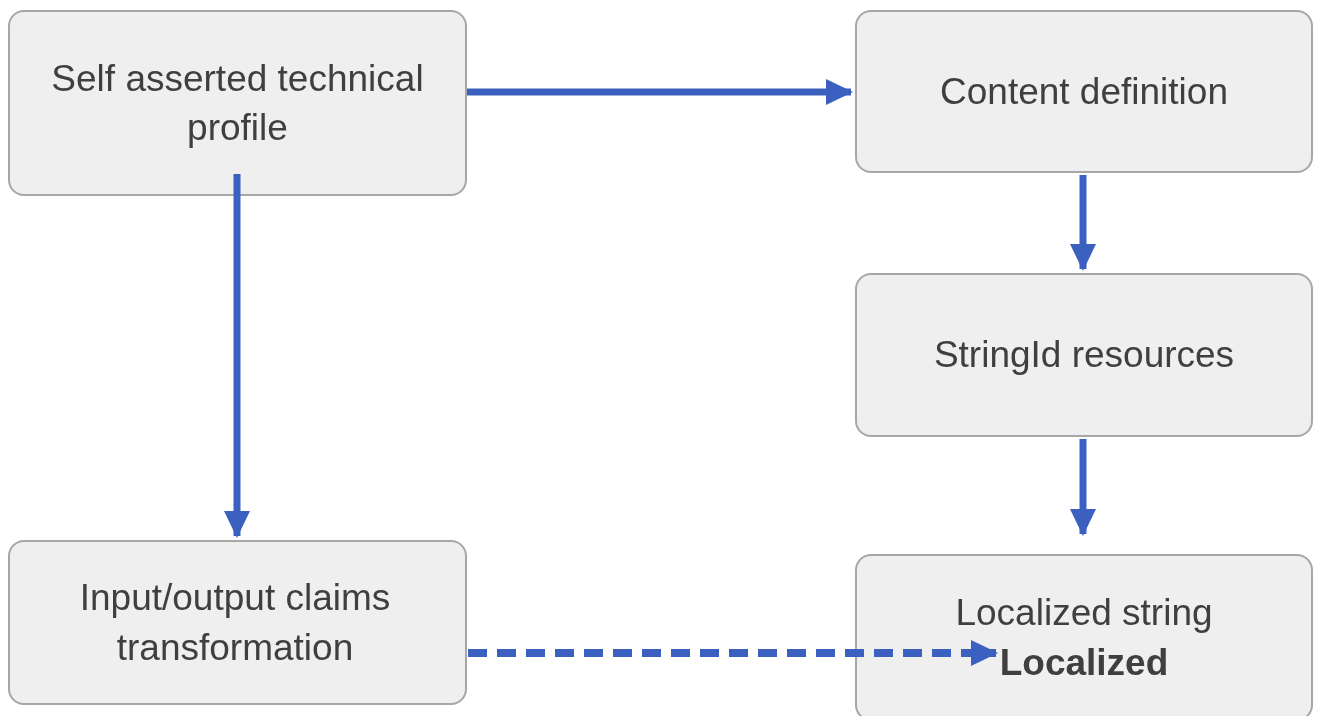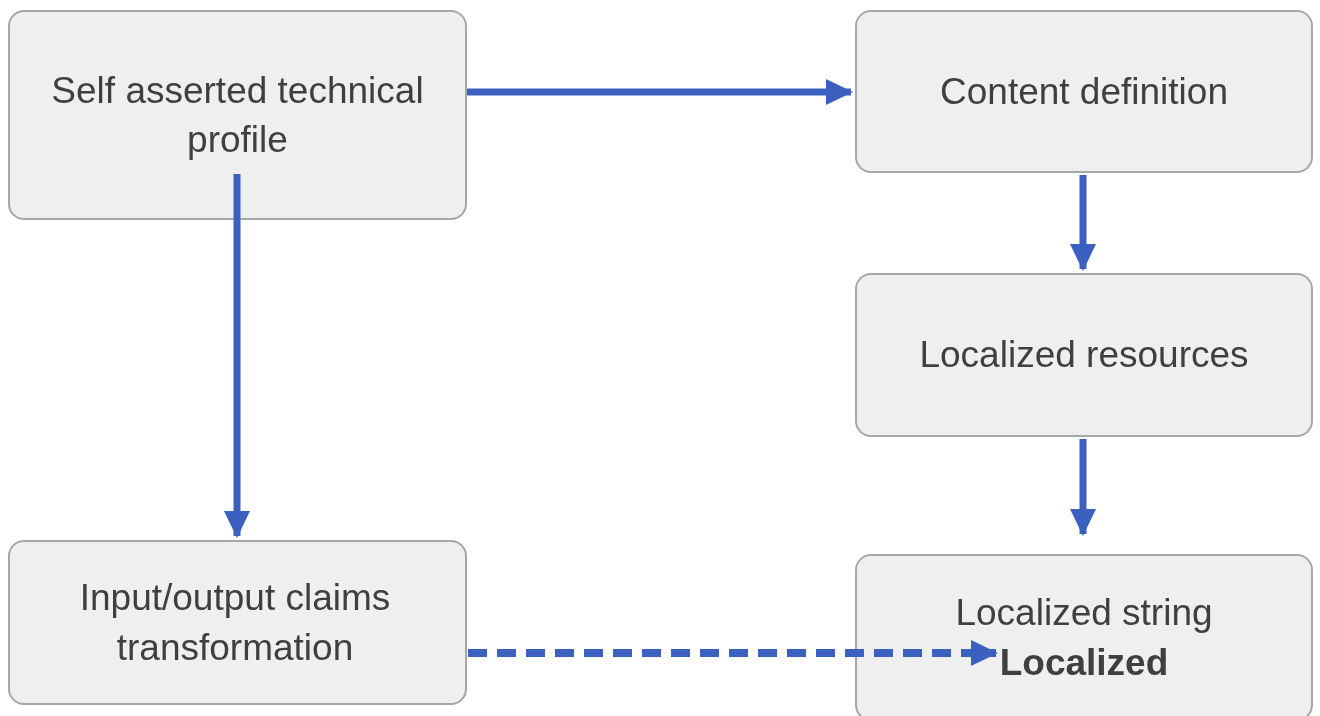--- a/index.html
+++ b/index.html
@@ -27,21 +27,21 @@
     justify-content: center;
     text-align: center;
     color: #3f3f3f;
     font-size: 37px;
     line-height: 1.33;
     padding: 0 28px;
   }
   .node .label { display: block; }
   .node .label.bold { font-weight: 700; }
 
-  .node-tl { left: 8px;   top: 10px;  width: 459px; height: 210px; }
+  .node-tl { left: 8px;   top: 10px;  width: 459px; height: 186px; }
   .node-tr { left: 855px; top: 10px;  width: 458px; height: 163px; }
   .node-mr { left: 855px; top: 273px; width: 458px; height: 164px; }
   .node-bl { left: 8px;   top: 540px; width: 459px; height: 165px; padding-left: 23px; }
   .node-br { left: 855px; top: 554px; width: 458px; height: 167px; }
 
   .arrows {
     position: absolute;
     left: 0;
     top: 0;
     pointer-events: none;
@@ -56,21 +56,21 @@
 
   <div class="node node-tl">
     <span class="label">Self asserted technical profile</span>
   </div>
 
   <div class="node node-tr">
     <span class="label">Content definition</span>
   </div>
 
   <div class="node node-mr">
-    <span class="label">Localized resources</span>
+    <span class="label">StringId resources</span>
   </div>
 
   <div class="node node-bl">
     <span class="label">Input/output claims transformation</span>
   </div>
 
   <div class="node node-br">
     <span class="label">Localized string</span>
     <span class="label bold">Localized</span>
   </div>

